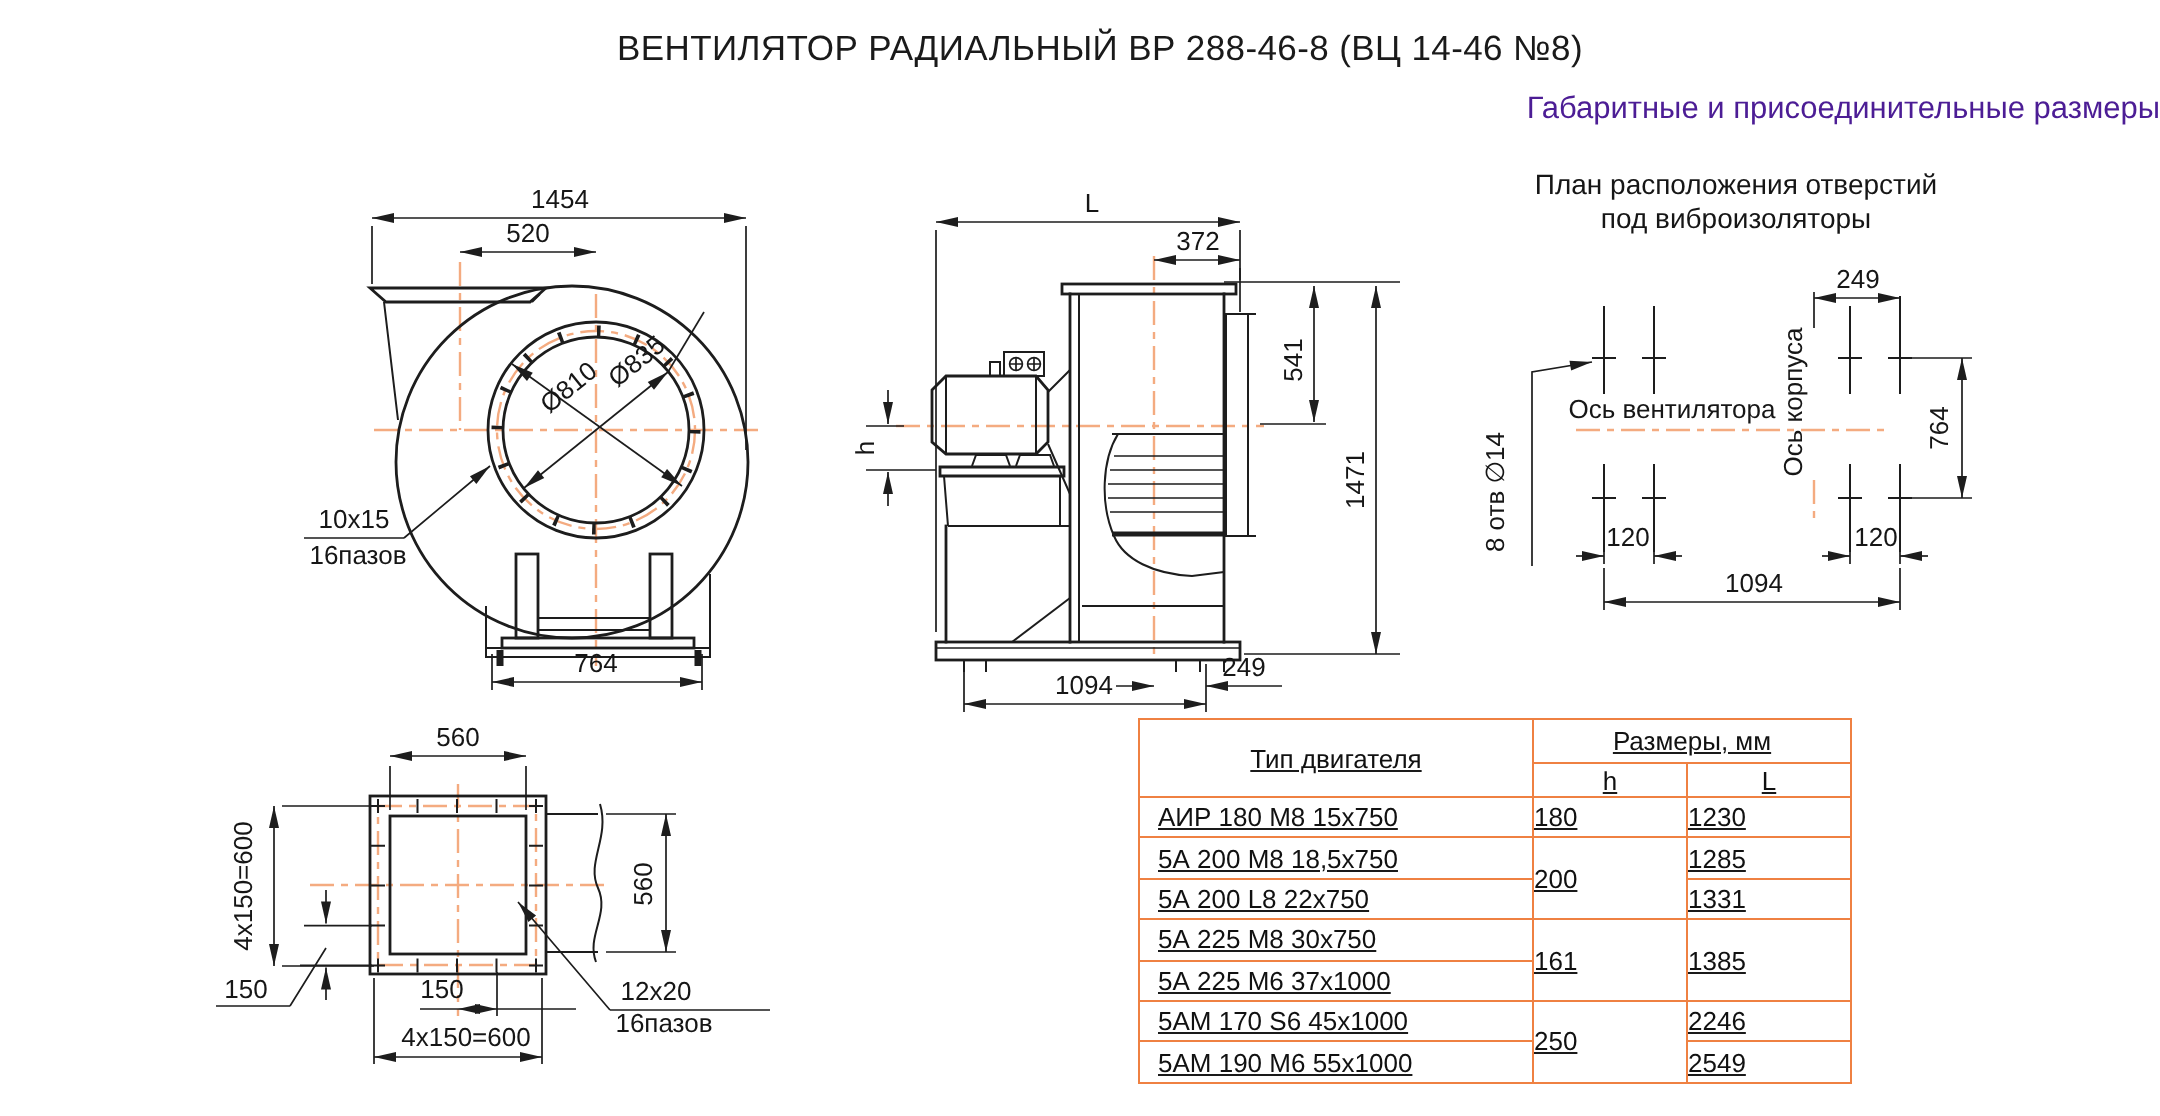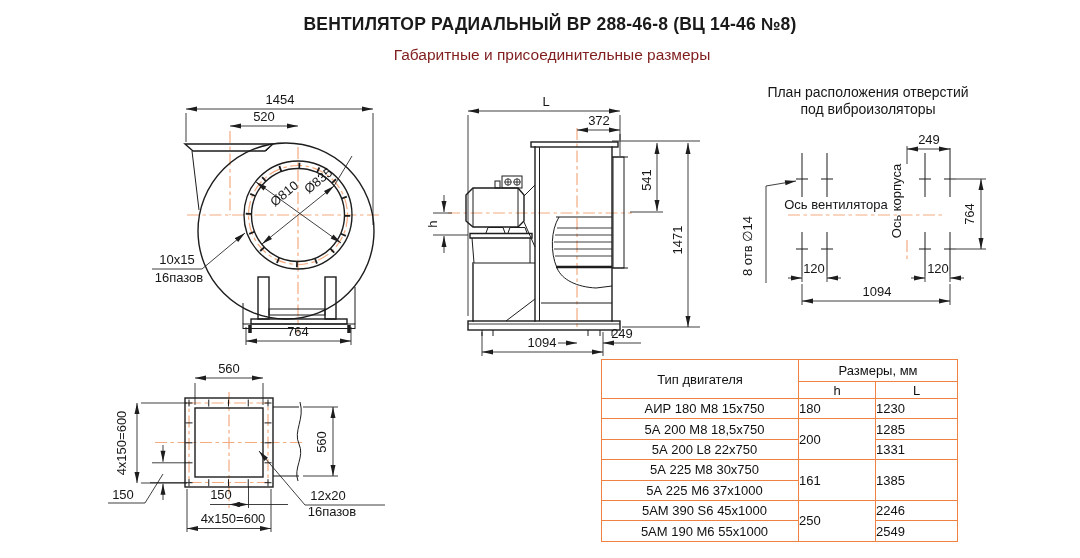--- a/index.html
+++ b/index.html
@@ -1,40 +1,40 @@
 <!DOCTYPE html>
 <html><head>
 <meta charset="utf-8">
 <style>
   html,body{margin:0;padding:0;background:#fff;}
   .page{position:relative;width:1080px;height:558px;background:#fff;overflow:hidden;
         font-family:"Liberation Sans", sans-serif;color:#1a1a1a;}
   .title{position:absolute;top:14px;left:20px;width:1060px;text-align:center;
-         font-size:17.5px;font-weight:bold;letter-spacing:.2px;}
-  .subtitle{position:absolute;top:46px;left:24px;width:1056px;text-align:center;
-         font-size:15.5px;color:#7f1d1d;}
+         font-size:17.5px;font-weight:normal;letter-spacing:.2px;}
+  .subtitle{position:absolute;top:46px;left:24px;width:1056px;text-align:right;
+         font-size:15.5px;color:#4c1d95;}
   svg.draw{position:absolute;left:0;top:0;}
   
   .ln{stroke:#1d1d1d;stroke-width:1.4;fill:none;stroke-linecap:square;}
   .lt{stroke:#1d1d1d;stroke-width:1;fill:none;}
   .tn{stroke:#1d1d1d;stroke-width:.85;fill:none;}
   .bold{stroke:#1d1d1d;stroke-width:2.6;fill:none;}
   .cl{stroke:#f4ab80;stroke-width:1.2;fill:none;stroke-dasharray:12 3.5 3.5 3.5;}
   .dt{font:13px "Liberation Sans", sans-serif;fill:#161616;text-anchor:middle;}
   .pt{font:14px "Liberation Sans", sans-serif;fill:#161616;text-anchor:middle;}
   
-  .table-wrap{position:absolute;left:601px;top:359px;width:356px;}
+  .table-wrap{position:absolute;left:569px;top:359px;width:356px;text-decoration:underline;}
   table.mt{border-collapse:collapse;width:100%;table-layout:fixed;
            font-size:13px;color:#111;background:#fff;}
   .mt th,.mt td{border:1.6px solid #ef8142;font-weight:normal;padding:0;}
   .mt thead tr.r1 th{height:21px;}
   .mt thead tr.r2 th{height:16px;}
   .mt tbody td{height:19.4px;}
   .mt th{text-align:center;}
-  .mt td.m{text-align:center;padding-left:9px;}
+  .mt td.m{text-align:left;padding-left:9px;}
   .mt td.c{}
 </style>
 </head>
 <body>
 
 <div class="page">
 
   <div class="title">ВЕНТИЛЯТОР РАДИАЛЬНЫЙ ВР 288-46-8 (ВЦ 14-46 №8)</div>
   <div class="subtitle">Габаритные и присоединительные размеры</div>
 
@@ -273,21 +273,21 @@
         </tr>
         <tr>
           <td class="m">5А 225 М8  30х750</td>
           <td class="c" rowspan="2">161</td>
           <td class="c" rowspan="2">1385</td>
         </tr>
         <tr>
           <td class="m">5А 225 М6 37х1000</td>
         </tr>
         <tr>
-          <td class="m">5АМ 390 S6 45х1000</td>
+          <td class="m">5АМ 170 S6 45х1000</td>
           <td class="c" rowspan="2">250</td>
           <td class="c">2246</td>
         </tr>
         <tr>
           <td class="m">5АМ 190 М6 55х1000</td>
           <td class="c">2549</td>
         </tr>
       </tbody>
     </table>
   </div>

